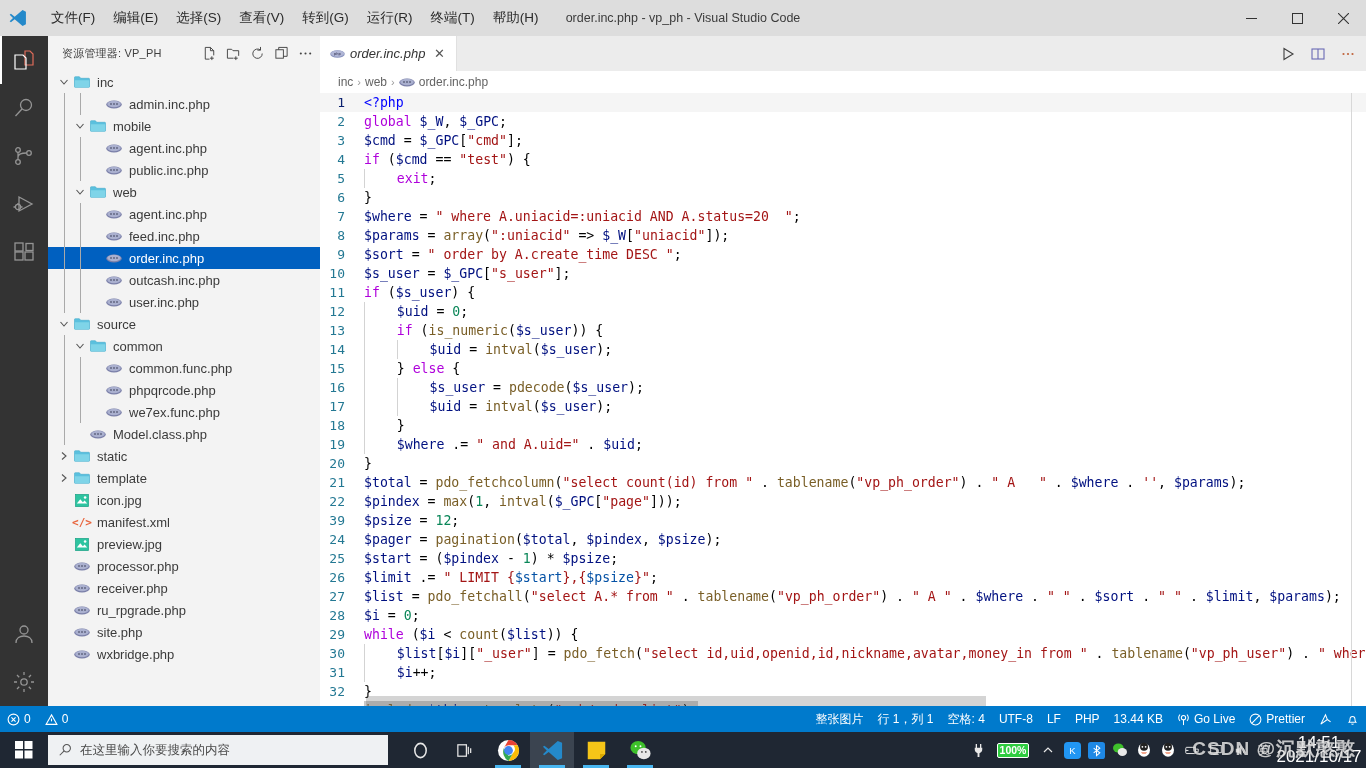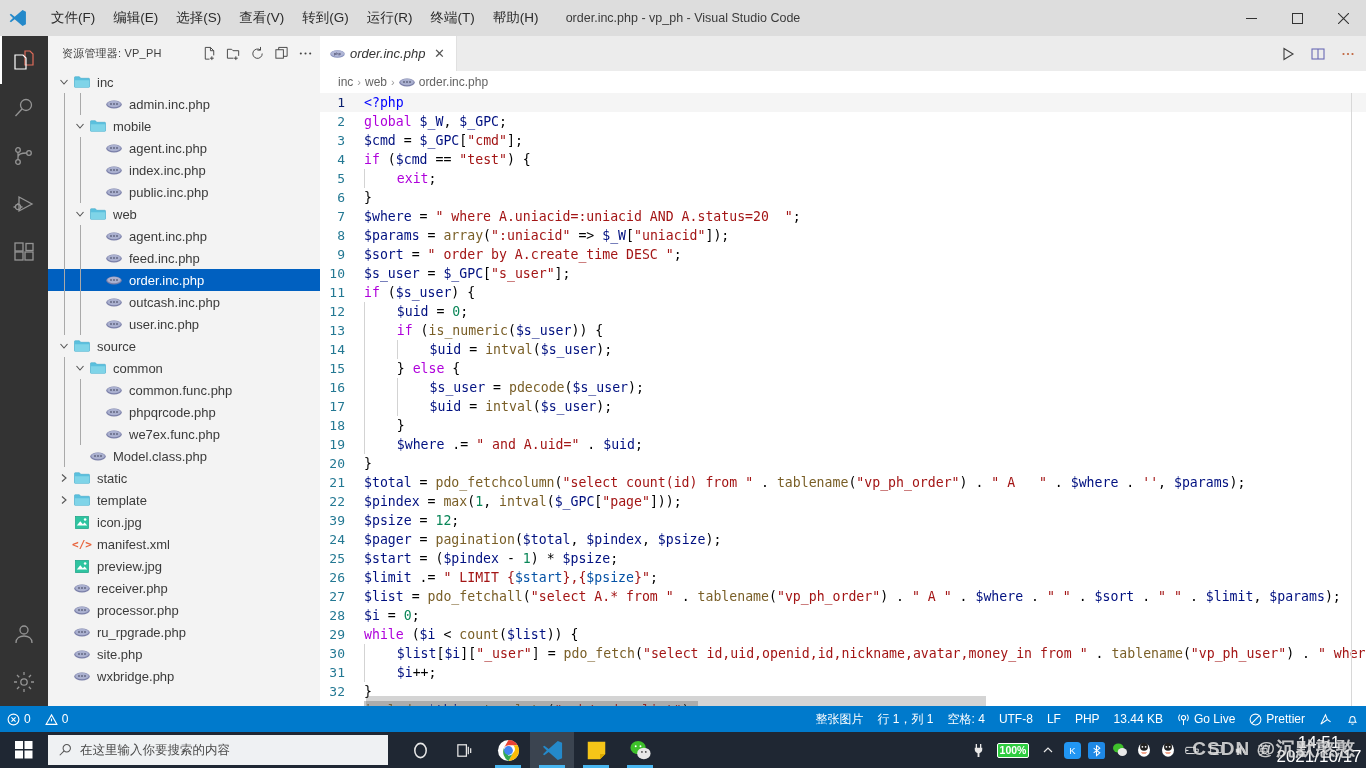--- a/index.html
+++ b/index.html
@@ -399,36 +399,20 @@
           <div class="twisty"></div>
           <div class="row-icon">
             <svg width="16" height="9" viewBox="0 0 32 17">
               <ellipse cx="16" cy="8.5" rx="15.5" ry="8" fill="#7a7fa8"></ellipse>
               <ellipse cx="16" cy="7.4" rx="13.5" ry="6.4" fill="#aab0cf"></ellipse>
               <circle cx="10" cy="7.5" r="1.6" fill="#33354f"></circle>
               <circle cx="16" cy="7.5" r="1.6" fill="#33354f"></circle>
               <circle cx="22" cy="7.5" r="1.6" fill="#33354f"></circle>
             </svg>
           </div>
-          <div class="row-label">index.inc.php</div>
-        </div>
-        <div class="row">
-          <div class="guide" style="left: 16px;"></div>
-          <div class="guide" style="left: 32px;"></div>
-          <div style="width: 40px; flex: 0 0 40px;"></div>
-          <div class="twisty"></div>
-          <div class="row-icon">
-            <svg width="16" height="9" viewBox="0 0 32 17">
-              <ellipse cx="16" cy="8.5" rx="15.5" ry="8" fill="#7a7fa8"></ellipse>
-              <ellipse cx="16" cy="7.4" rx="13.5" ry="6.4" fill="#aab0cf"></ellipse>
-              <circle cx="10" cy="7.5" r="1.6" fill="#33354f"></circle>
-              <circle cx="16" cy="7.5" r="1.6" fill="#33354f"></circle>
-              <circle cx="22" cy="7.5" r="1.6" fill="#33354f"></circle>
-            </svg>
-          </div>
           <div class="row-label">public.inc.php</div>
         </div>
         <div class="row">
           <div class="guide" style="left: 16px;"></div>
           <div style="width: 24px; flex: 0 0 24px;"></div>
           <div class="twisty" style="color: rgb(85, 85, 85);">
             <svg width="12" height="12" viewBox="0 0 12 12" fill="none" stroke="currentColor" stroke-width="1.1">
               <path d="M2.5 4 L6 8 L9.5 4"></path>
             </svg>
           </div>
@@ -681,35 +665,35 @@
           <div class="twisty"></div>
           <div class="row-icon">
             <svg width="16" height="9" viewBox="0 0 32 17">
               <ellipse cx="16" cy="8.5" rx="15.5" ry="8" fill="#7a7fa8"></ellipse>
               <ellipse cx="16" cy="7.4" rx="13.5" ry="6.4" fill="#aab0cf"></ellipse>
               <circle cx="10" cy="7.5" r="1.6" fill="#33354f"></circle>
               <circle cx="16" cy="7.5" r="1.6" fill="#33354f"></circle>
               <circle cx="22" cy="7.5" r="1.6" fill="#33354f"></circle>
             </svg>
           </div>
+          <div class="row-label">processor.php</div>
+        </div>
+        <div class="row">
+          <div style="width: 8px; flex: 0 0 8px;"></div>
+          <div class="twisty"></div>
+          <div class="row-icon">
+            <svg width="16" height="9" viewBox="0 0 32 17">
+              <ellipse cx="16" cy="8.5" rx="15.5" ry="8" fill="#7a7fa8"></ellipse>
+              <ellipse cx="16" cy="7.4" rx="13.5" ry="6.4" fill="#aab0cf"></ellipse>
+              <circle cx="10" cy="7.5" r="1.6" fill="#33354f"></circle>
+              <circle cx="16" cy="7.5" r="1.6" fill="#33354f"></circle>
+              <circle cx="22" cy="7.5" r="1.6" fill="#33354f"></circle>
+            </svg>
+          </div>
           <div class="row-label">receiver.php</div>
-        </div>
-        <div class="row">
-          <div style="width: 8px; flex: 0 0 8px;"></div>
-          <div class="twisty"></div>
-          <div class="row-icon">
-            <svg width="16" height="9" viewBox="0 0 32 17">
-              <ellipse cx="16" cy="8.5" rx="15.5" ry="8" fill="#7a7fa8"></ellipse>
-              <ellipse cx="16" cy="7.4" rx="13.5" ry="6.4" fill="#aab0cf"></ellipse>
-              <circle cx="10" cy="7.5" r="1.6" fill="#33354f"></circle>
-              <circle cx="16" cy="7.5" r="1.6" fill="#33354f"></circle>
-              <circle cx="22" cy="7.5" r="1.6" fill="#33354f"></circle>
-            </svg>
-          </div>
-          <div class="row-label">processor.php</div>
         </div>
         <div class="row">
           <div style="width: 8px; flex: 0 0 8px;"></div>
           <div class="twisty"></div>
           <div class="row-icon">
             <svg width="16" height="9" viewBox="0 0 32 17">
               <ellipse cx="16" cy="8.5" rx="15.5" ry="8" fill="#7a7fa8"></ellipse>
               <ellipse cx="16" cy="7.4" rx="13.5" ry="6.4" fill="#aab0cf"></ellipse>
               <circle cx="10" cy="7.5" r="1.6" fill="#33354f"></circle>
               <circle cx="16" cy="7.5" r="1.6" fill="#33354f"></circle>

